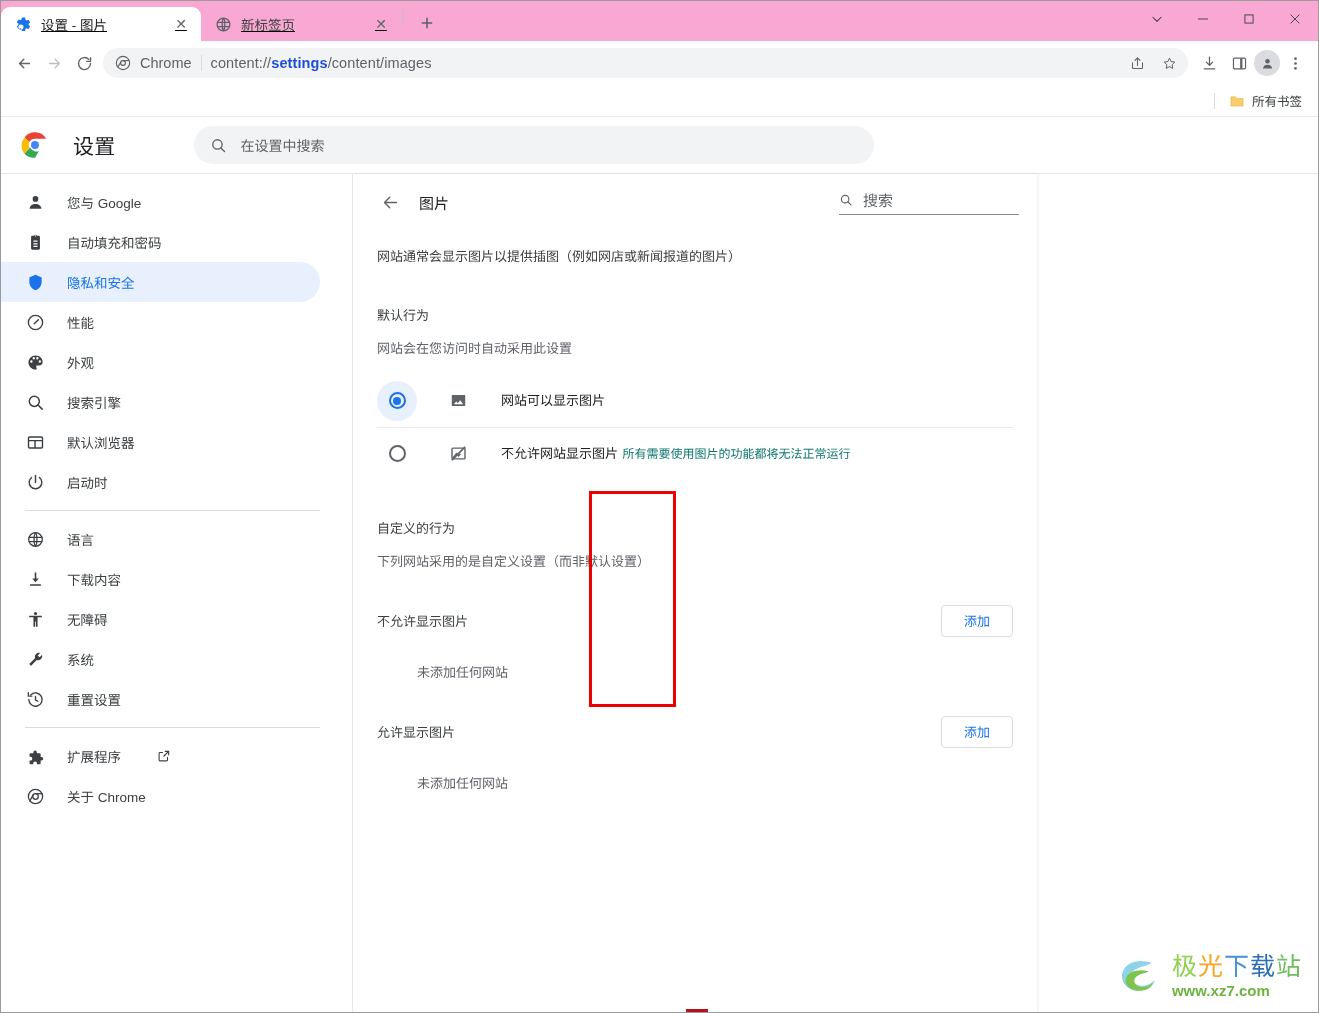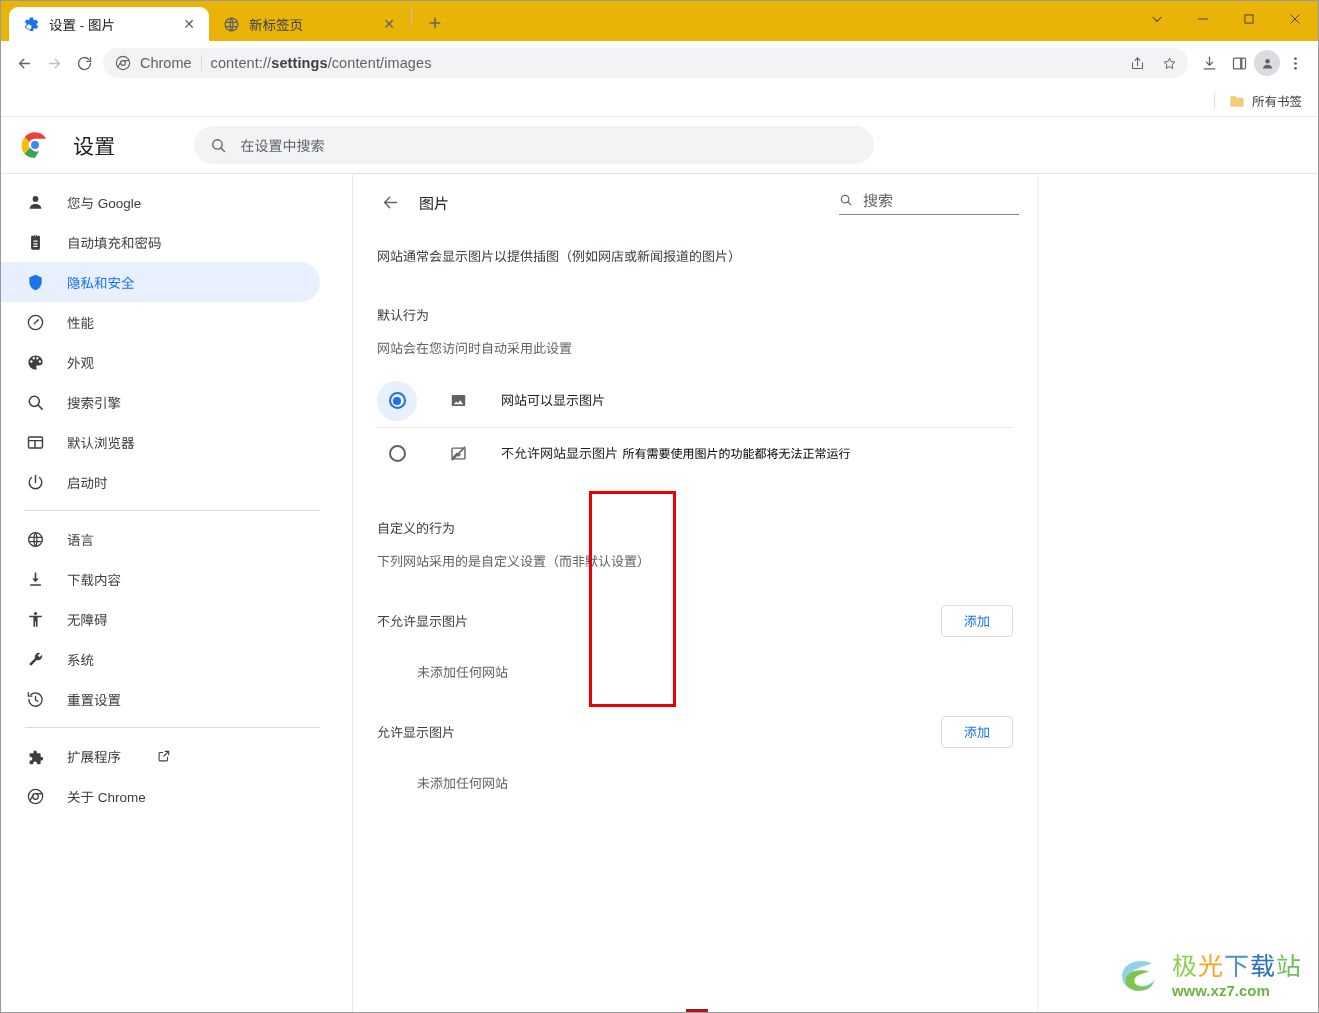--- a/index.html
+++ b/index.html
@@ -14,23 +14,23 @@
   
   .browser-window {
     position: absolute; inset: 0;
     display: flex; flex-direction: column;
     border: 1px solid #9a9a9a;
     background: #ffffff;
   }
 
   
   .tab-strip {
-    height: 40px; background: #eab308;
+    height: 40px; background: #f9a8d4;
     display: flex; align-items: flex-end;
-    padding-left: 8px; position: relative; flex: 0 0 40px;
+    position: relative; flex: 0 0 40px; text-decoration: underline;
   }
   .tab {
     height: 34px; display: flex; align-items: center;
     padding: 0 10px 0 14px; gap: 9px;
     font-size: 13px; color: #3c4043; position: relative;
     min-width: 200px; max-width: 244px;
   }
   .tab.active {
     background: #ffffff;
     border-radius: 9px 9px 0 0;
@@ -83,21 +83,21 @@
   .omnibox {
     flex: 1; height: 30px; background: #f1f3f4;
     border-radius: 16px; margin: 0 6px 0 4px;
     display: flex; align-items: center; padding: 0 12px; gap: 9px;
     font-size: 14px; color: #202124; position: relative;
   }
   .omnibox .chrome-mark { width: 16px; height: 16px; flex: 0 0 16px; }
   .omni-label { color: #5f6368; font-size: 14.5px; }
   .omni-sep { width: 1px; height: 16px; background: #dadce0; }
   .omni-url { font-size: 14.5px; color: #5f6368; letter-spacing: 0.1px; }
-  .omni-url b { color: #404040; font-weight: 700; }
+  .omni-url b { color: #1d4ed8; font-weight: 700; }
   .omni-right {
     position: absolute; right: 4px; top: 0; height: 30px;
     display: flex; align-items: center; gap: 2px;
   }
   .omni-right .tb-btn { width: 26px; height: 26px; }
   .omni-right .tb-btn svg { width: 15px; height: 15px; }
   .avatar-btn {
     width: 26px; height: 26px; border-radius: 50%;
     background: #dadce0; display: flex;
     align-items: center; justify-content: center; color: #5f6368;
@@ -227,21 +227,21 @@
     border-radius: 50%; background: #1a73e8;
   }
   .opt-ico {
     width: 22px; height: 22px; flex: 0 0 22px; margin-left: 14px;
     display: flex; align-items: center; justify-content: center;
     color: #5f6368;
   }
   .opt-ico svg { width: 19px; height: 19px; }
   .opt-text { margin-left: 16px; }
   .opt-title { font-size: 13px; color: #202124; line-height: 1.45; }
-  .opt-sub { font-size: 12px; color: #000000; line-height: 1.45; margin-top: 2px; }
+  .opt-sub { font-size: 12px; color: #0f766e; line-height: 1.45; margin-top: 2px; }
 
   
   .perm-block { padding: 0 24px; }
   .perm-row {
     display: flex; align-items: center; min-height: 46px;
     margin-top: 28px;
   }
   .perm-label { font-size: 13px; color: #3c4043; }
   .add-btn {
     margin-left: auto; border: 1px solid #dadce0;

